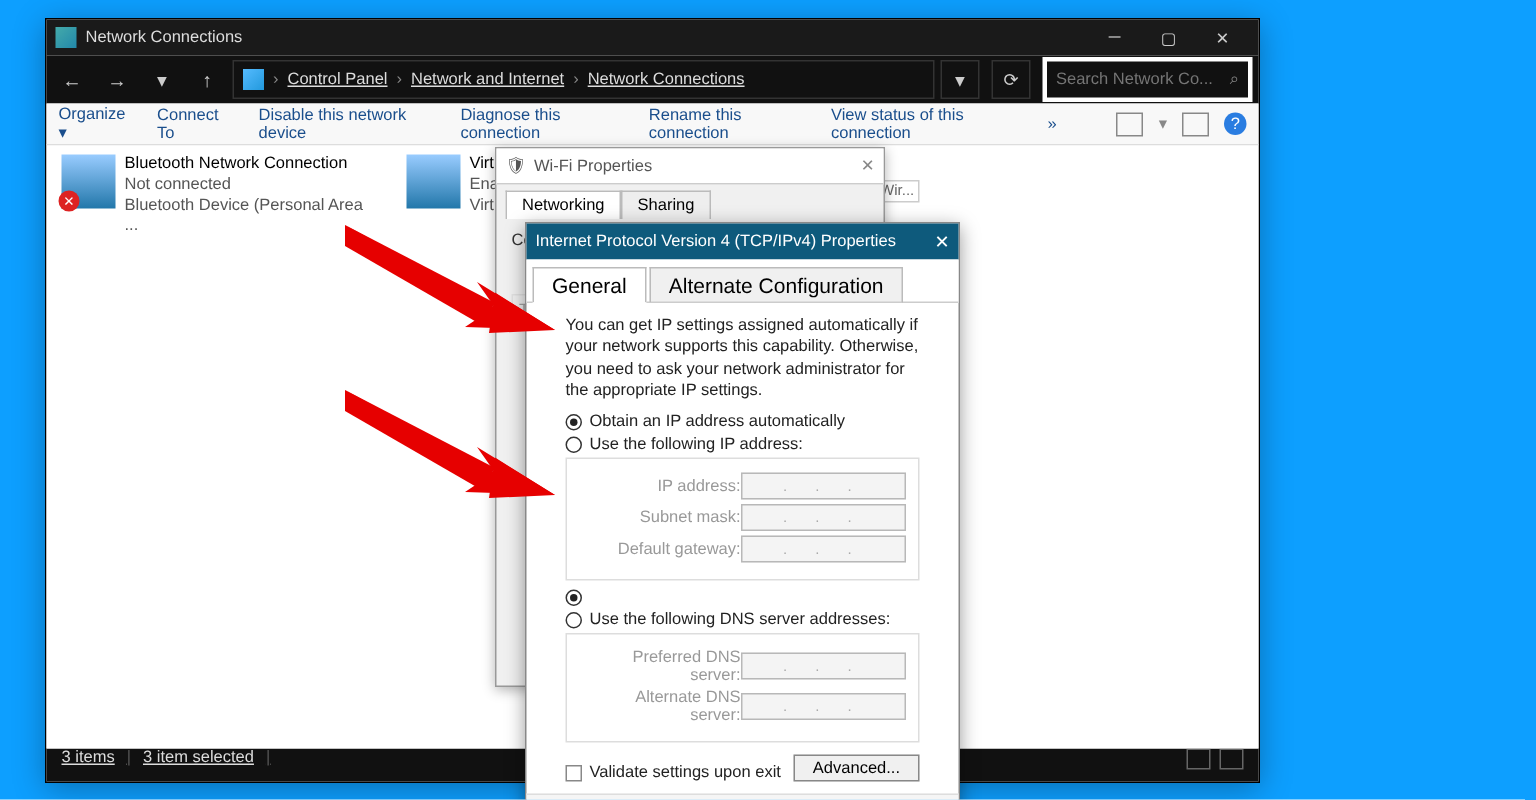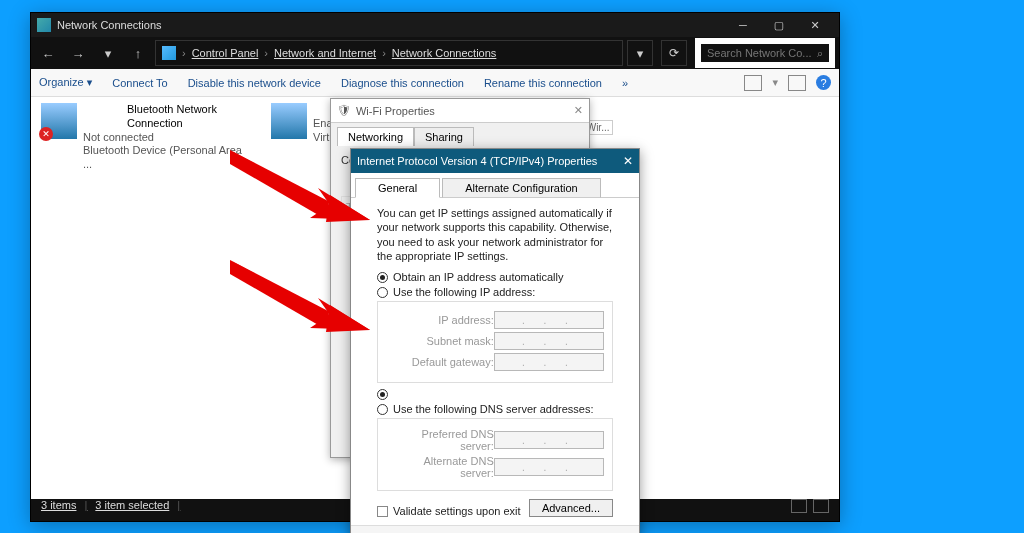--- a/index.html
+++ b/index.html
@@ -15,58 +15,58 @@
   .winbtns { display: flex; gap: 0; }
   .winbtn { width: 36px; height: 24px; display: flex; align-items: center; justify-content: center; color: #ccc; font-size: 11px; cursor: pointer; }
 
   .navbar { height: 32px; background: #111; display: flex; align-items: center; padding: 0 4px; gap: 4px; }
   .navbtn { width: 26px; height: 26px; display: flex; align-items: center; justify-content: center; color: #ccc; font-size: 13px; cursor: pointer; }
   .breadcrumb { display: flex; align-items: center; background: #111; flex: 1; height: 26px; padding: 0 6px; color: #ddd; font-size: 11px; border: 1px solid #333; }
   .breadcrumb .bicon { width: 14px; height: 14px; margin-right: 4px; background: linear-gradient(135deg,#5bf,#29d); }
   .bc-item { padding: 0 4px; cursor: pointer; text-decoration: underline; }
   .bc-sep { color: #888; padding: 0 2px; }
   .reload { width: 26px; height: 26px; display: flex; align-items: center; justify-content: center; color: #ccc; font-size: 12px; cursor: pointer; border: 1px solid #333; margin-left: 4px; }
-  .searchbox { width: 140px; height: 30px; background: #111; border: 6px solid #ffffff; color: #666; font-size: 11px; padding: 0 6px; margin-left: 4px; display: flex; align-items: center; }
+  .searchbox { width: 140px; height: 30px; background: #111; border: 3px solid #ffffff; color: #666; font-size: 11px; padding: 0 6px; margin-left: 4px; display: flex; align-items: center; }
   .searchbox input { background: transparent; border: none; color: #888; width: 110px; font-size: 11px; outline: none; }
   .searchbox .sicon { color: #888; margin-left: auto; }
 
   .cmdbar { height: 28px; border-bottom: 1px solid #ddd; display: flex; align-items: center; padding: 0 8px; font-size: 11px; color: #1a4e8c; background: #f8f8f8; gap: 20px; }
   .cmdbar .cmd { cursor: pointer; }
   .cmdbar .spacer { flex: 1; }
   .cmdbar .viewicons { display: flex; gap: 10px; align-items: center; }
   .vbtn { width: 18px; height: 16px; border: 1px solid #888; cursor: pointer; position: relative; }
   .helpcircle { width: 15px; height: 15px; border-radius: 50%; background: #2a7de1; color: #fff; font-size: 11px; display: flex; align-items: center; justify-content: center; cursor: pointer; }
 
   .content { flex: 1; background: #fff; position: relative; padding: 10px; }
   .connitem { position: absolute; width: 210px; display: flex; gap: 6px; font-size: 11px; }
   .connitem .cicon { width: 36px; height: 36px; background: linear-gradient(180deg,#9cf,#27a); position: relative; flex-shrink:0; }
   .cicon .overlay-x { position: absolute; bottom: -2px; left: -2px; width: 14px; height: 14px; border-radius: 50%; background: #d22; color: #fff; font-size: 9px; display: flex; align-items: center; justify-content: center; }
   .ctext { display: flex; flex-direction: column; line-height: 1.25; }
-  .ctext div:first-child { color: #000; margin-left: 44px; }
+  .ctext div:first-child { color: #000; }
   .ctext div:nth-child(2), .ctext div:nth-child(3) { color: #555; }
 
   .statusbar { height: 22px; background: #111; color: #ddd; font-size: 11px; display: flex; align-items: flex-start; padding: 0 10px; text-decoration: underline; }
   .statusbar .ssep { margin: 0 8px; color: #555; }
   .statusbar .send { margin-left: auto; display: flex; gap: 6px; }
   .send div { width: 16px; height: 14px; border: 1px solid #666; }
 
   
   .wifiprops { position: absolute; left: 330px; top: 98px; width: 260px; height: 360px; background: #f0f0f0; border: 1px solid #999; box-shadow: 0 2px 8px rgba(0,0,0,.3); font-size: 11px; }
   .wifiprops .whdr { height: 24px; display: flex; align-items: center; padding: 0 6px; background: #fff; border-bottom: 1px solid #ccc; color: #555; }
   .wifiprops .whdr .wclose { margin-left: auto; color: #888; cursor: pointer; }
   .wifiprops .wtabs { display: flex; padding: 4px 6px 0; }
   .wifiprops .wtab { padding: 3px 10px; border: 1px solid #bbb; border-bottom: none; background: #fff; font-size: 11px; cursor: pointer; }
   .wifiprops .wtab.inactive { background: #eee; }
 
   
   .tcpprops { position: absolute; left: 350px; top: 148px; width: 290px; background: #fff; border: 1px solid #888; box-shadow: 0 3px 12px rgba(0,0,0,.4); font-size: 11px; display: flex; flex-direction: column; }
   .tcp-hdr { height: 24px; background: #0e5a7c; color: #fff; display: flex; align-items: center; padding: 0 6px; }
   .tcp-hdr .tclose { margin-left: auto; color: #fff; cursor: pointer; font-size: 12px; }
   .tcp-tabs { display: flex; padding: 4px 4px 0; background: #fff; border-bottom: 1px solid #ccc; }
-  .tcp-tab { padding: 3px 22px; border: 1px solid #bbb; border-bottom: 1px solid #fff; background: #fff; font-size: 11px; margin-right: 2px; cursor: pointer; position: relative; top: 1px; }
+  .tcp-tab { padding: 3px 12px; border: 1px solid #bbb; border-bottom: 1px solid #fff; background: #fff; font-size: 14px; margin-right: 2px; cursor: pointer; position: relative; top: 1px; }
   .tcp-tab.inactive { background: #f0f0f0; border-bottom: 1px solid #ccc; }
   .tcp-body { padding: 8px 26px; color: #222; }
   .tcp-desc { margin-bottom: 8px; line-height: 1.3; }
   .radio-row { display: flex; align-items: center; margin: 3px 0; gap: 5px; }
   .radiox { width: 11px; height: 11px; border: 1px solid #333; border-radius: 50%; display: flex; align-items: center; justify-content: center; cursor: pointer; }
   .radiox .dot { width: 5px; height: 5px; background: #222; border-radius: 50%; }
   .group { border: 1px solid #ddd; padding: 6px 8px 8px; margin-bottom: 6px; text-align: right; }
   .field-row { display: flex; align-items: center; margin: 3px 0 3px 16px; }
   .field-row .flabel { width: 100px; color: #999; }
   .ip-input { width: 120px; height: 18px; border: 1px solid #b8b8b8; background: #f4f4f4; color: #aaa; display: flex; align-items: center; justify-content: center; font-size: 10px; letter-spacing: 8px; }
@@ -119,20 +119,21 @@
       <span class="sicon">⌕</span>
     </div>
   </div>
 
   <div class="cmdbar">
     <span class="cmd"><span>Organize</span> ▾</span>
     <span class="cmd">Connect To</span>
     <span class="cmd">Disable this network device</span>
     <span class="cmd">Diagnose this connection</span>
     <span class="cmd">Rename this connection</span>
+    <span class="cmd">View status of this connection</span>
     <span class="cmd">»</span>
     <span class="spacer"></span>
     <span class="viewicons">
       <span class="vbtn"></span>
       <span style="color:#888;">▾</span>
       <span class="vbtn"></span>
       <span class="helpcircle">?</span>
     </span>
   </div>
 

